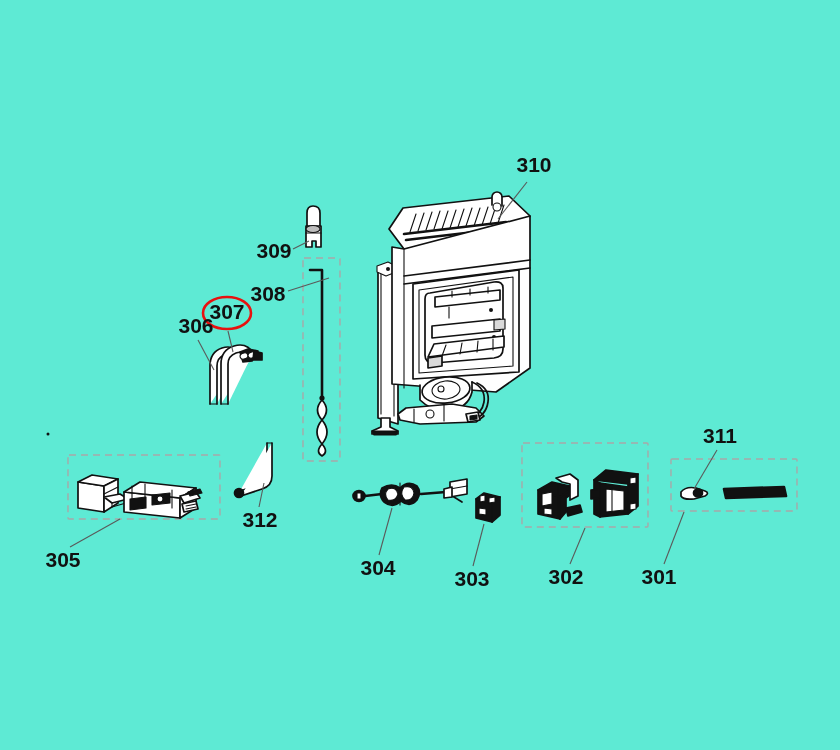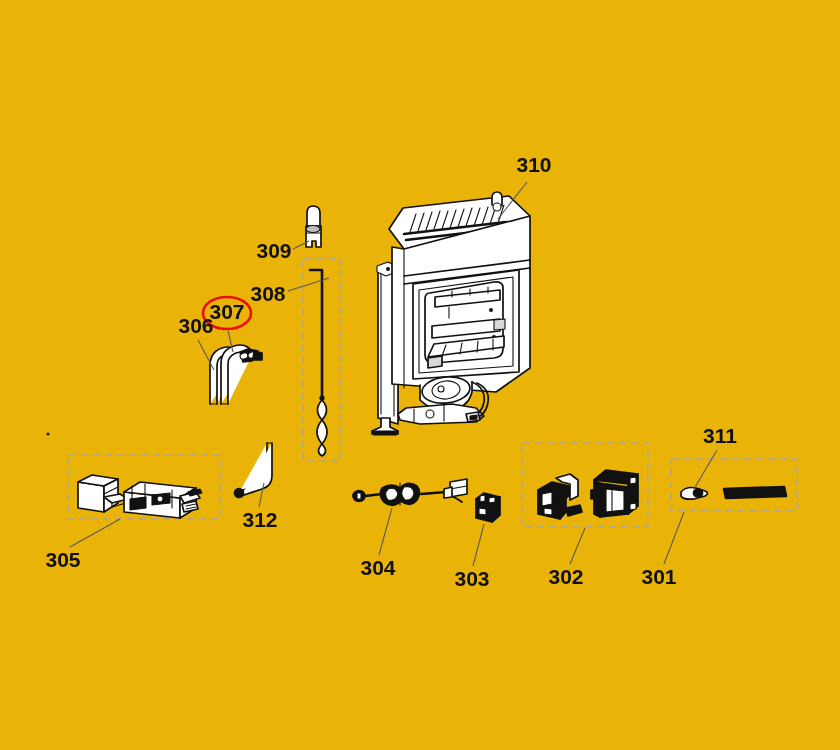--- a/index.html
+++ b/index.html
@@ -5,21 +5,21 @@
 <style>
   html, body {
     margin: 0;
     padding: 0;
     background: #ffffff;
   }
   #page {
     position: relative;
     width: 840px;
     height: 750px;
-    background: #eab308;
+    background: #5eead4;
     overflow: hidden;
     font-family: "Liberation Sans", sans-serif;
   }
   #diagram-svg {
     position: absolute;
     left: 0;
     top: 0;
     width: 840px;
     height: 750px;
     display: block;

